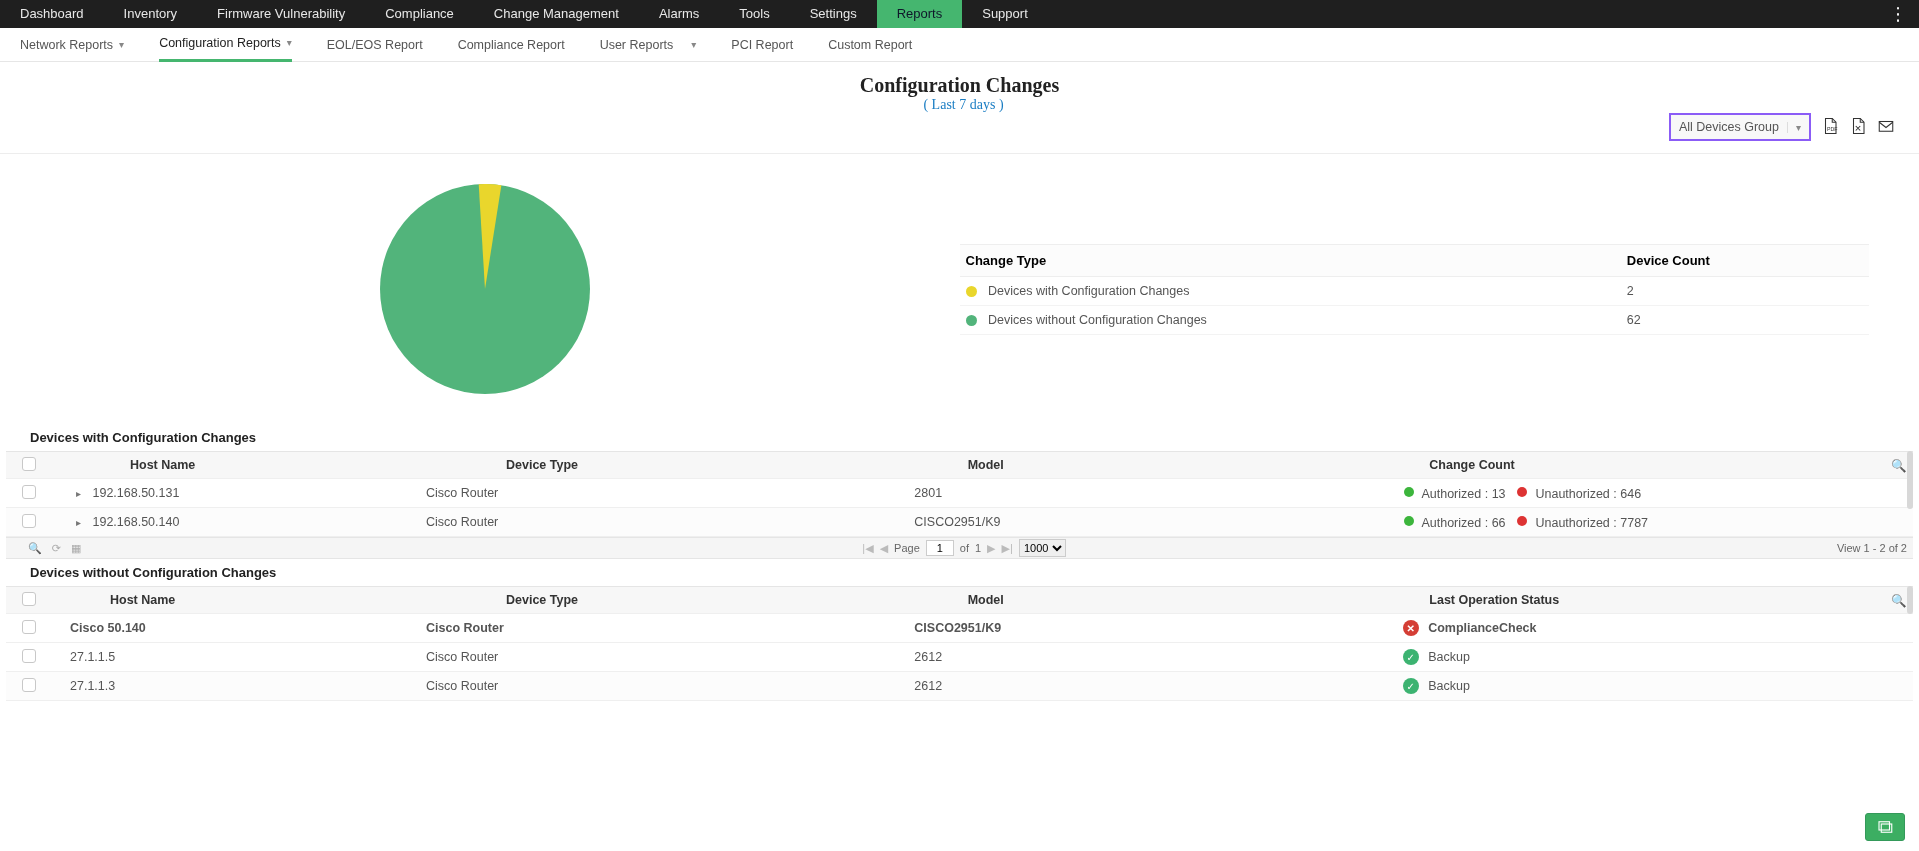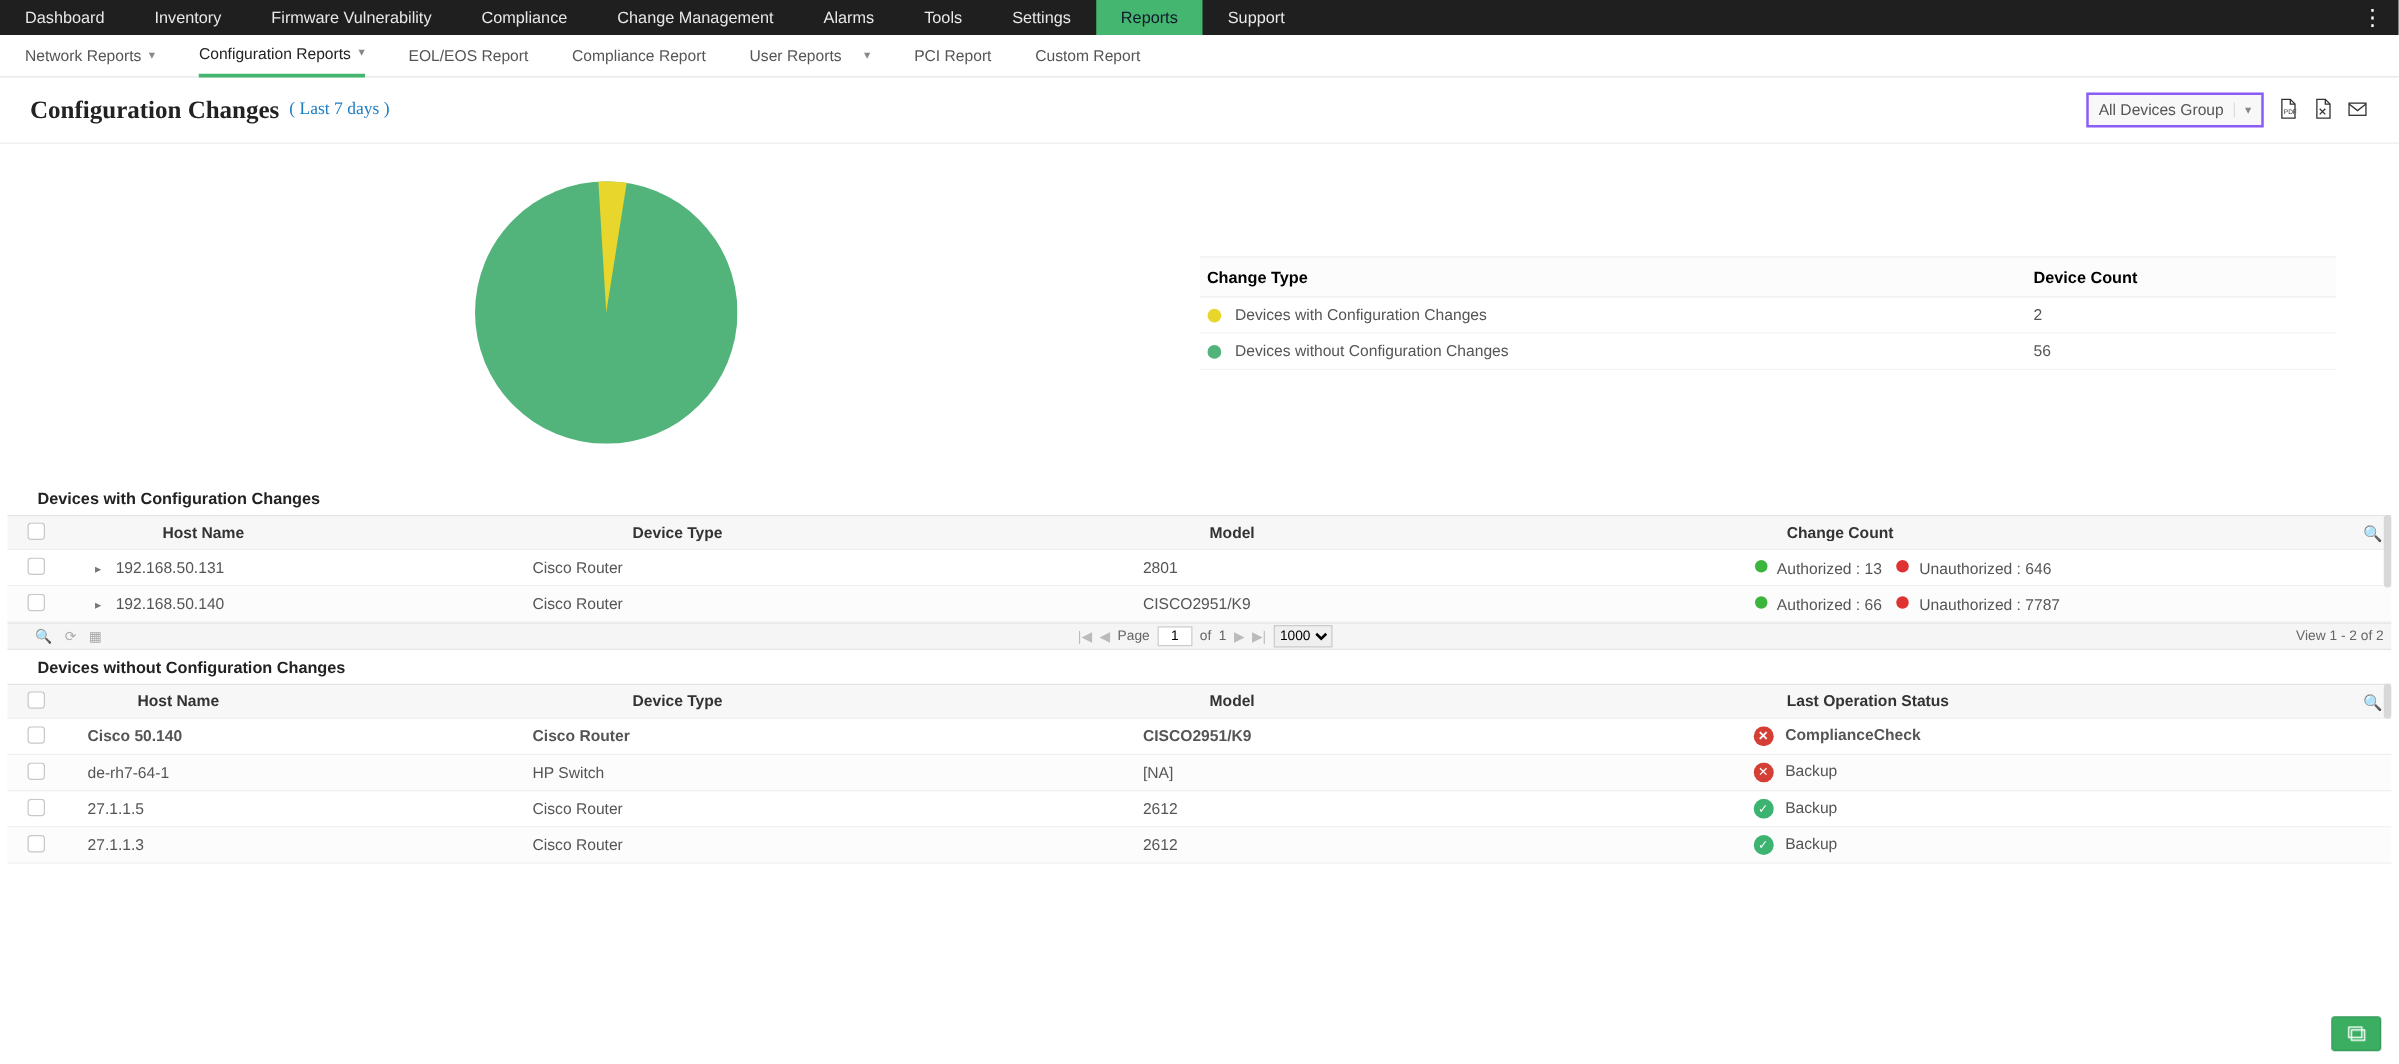--- a/index.html
+++ b/index.html
@@ -62,20 +62,21 @@
     color: #222;
   }
   .subnav .chev { font-size: 10px; color: #888; }
 
   
   .page-header {
     display: flex;
     align-items: center;
     padding: 12px 24px;
     border-bottom: 1px solid #ededed;
+    flex-direction: column;
   }
   .page-title {
     font-size: 20px;
     font-weight: 600;
     color: #222;
     font-family: Georgia, serif;
   }
   .page-sub {
     color: #1a7dc3;
     font-size: 14px;
@@ -310,21 +311,21 @@
             <span class="dot" style="background:#e9d62c"></span>
             <span>Devices with Configuration Changes</span>
           </td>
           <td>2</td>
         </tr>
         <tr>
           <td>
             <span class="dot" style="background:#52b47b"></span>
             <span>Devices without Configuration Changes</span>
           </td>
-          <td>56</td>
+          <td>62</td>
         </tr>
       </tbody>
     </table>
   </div>
 </div>
 
 <div class="section-title">Devices with Configuration Changes</div>
 <div class="grid grid-wrap">
   <div class="grid-head-row">
     <div class="cell"><span class="chk"></span></div>
@@ -425,31 +426,20 @@
     <div class="cell" style="padding-left:20px">Cisco 50.140</div>
     <div class="cell">Cisco Router</div>
     <div class="cell">CISCO2951/K9</div>
     <div class="cell">
       <span class="status-ico err">✕</span>
       <span>ComplianceCheck</span>
     </div>
     <div class="cell"></div>
   </div>
 
-  <div class="grid-row alt" style="grid-template-columns:44px 370px 1fr 1fr 1fr 28px;">
-    <div class="cell"><span class="chk"></span></div>
-    <div class="cell" style="padding-left:20px">de-rh7-64-1</div>
-    <div class="cell">HP Switch</div>
-    <div class="cell">[NA]</div>
-    <div class="cell">
-      <span class="status-ico err">✕</span>
-      <span>Backup</span>
-    </div>
-    <div class="cell"></div>
-  </div>
 
   <div class="grid-row" style="grid-template-columns:44px 370px 1fr 1fr 1fr 28px;">
     <div class="cell"><span class="chk"></span></div>
     <div class="cell" style="padding-left:20px">27.1.1.5</div>
     <div class="cell">Cisco Router</div>
     <div class="cell">2612</div>
     <div class="cell">
       <span class="status-ico ok">✓</span>
       <span>Backup</span>
     </div>

